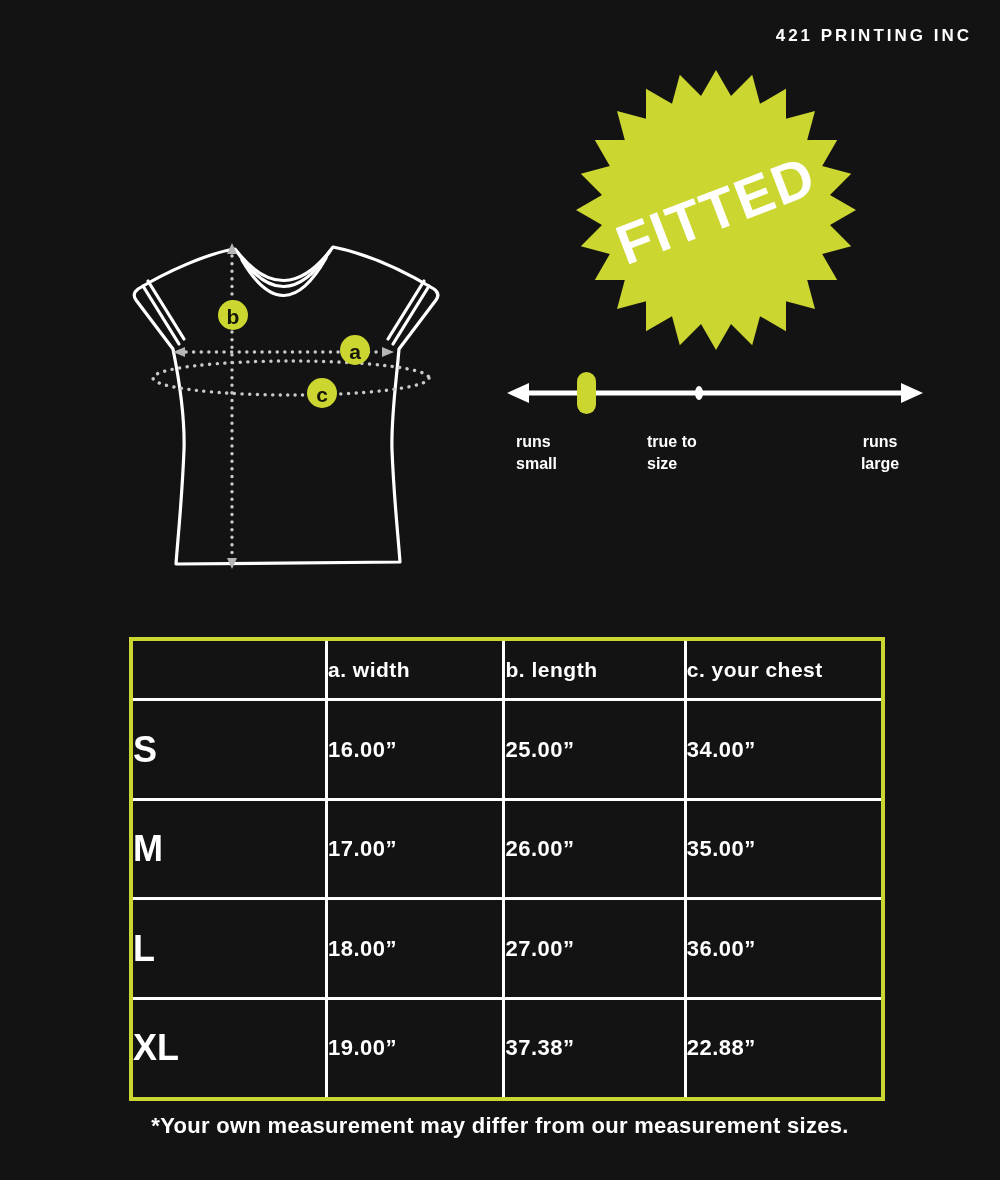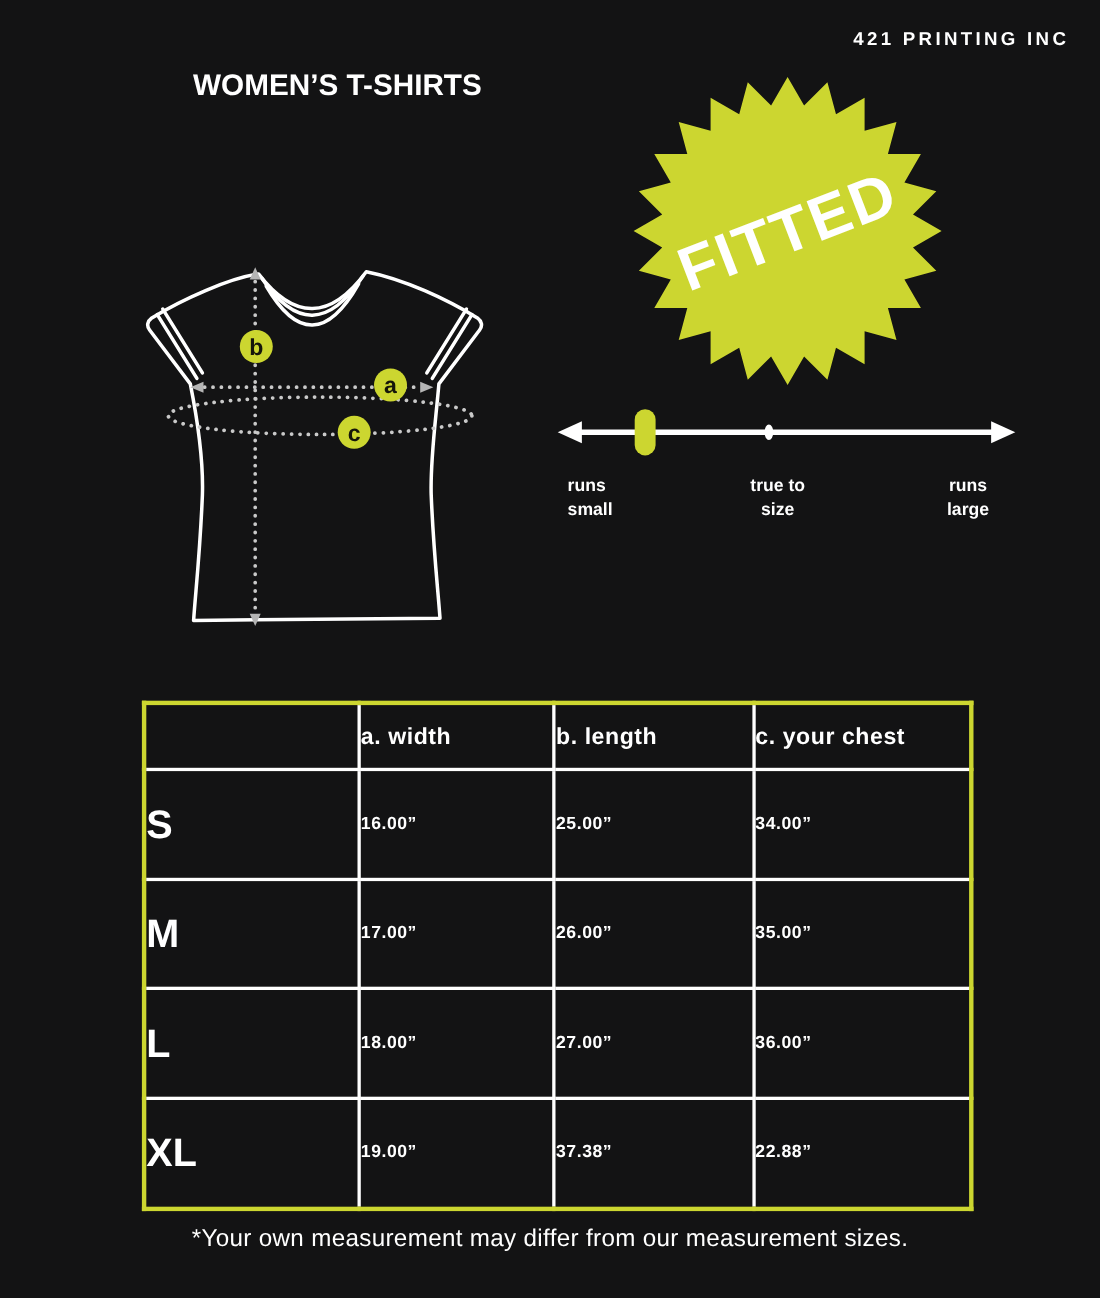--- a/index.html
+++ b/index.html
@@ -61,54 +61,53 @@
   }
 
   
   .scale-svg{ left:505px; top:360px; }
   .scale-line{ stroke:#ffffff; stroke-width:5; }
   .scale-label{
     top:431px; font-size:16px; font-weight:bold; line-height:22px;
     white-space:pre-line;
   }
   .lbl-left{ left:516px; text-align:left; }
-  .lbl-center{ left:647px; width:120px; text-align:center; }
+  .lbl-center{ left:647px; width:120px; }
   .lbl-right{ left:820px; width:120px; text-align:center; }
 
   
   .table-wrap{ left:129px; top:637px; }
   table.size-table{
     border-collapse:collapse;
     width:756px; height:464px;
     border:4px solid var(--accent);
     table-layout:fixed;
   }
   table.size-table td, table.size-table th{
     border:3px solid #ffffff;
     vertical-align:middle;
     color:var(--text);
   }
   col.c0{width:26.0%;} col.c1{width:23.6%;} col.c2{width:24.1%;} col.c3{width:26.3%;}
   .hdr{ font-size:21px; font-weight:bold; letter-spacing:0.5px; }
   .size-cell{ font-size:36px; font-weight:bold; }
-  .val-cell{ font-size:16px; font-weight:bold; letter-spacing:0.5px;margin-top:12px; }
+  .val-cell{ font-size:22px; font-weight:bold; letter-spacing:0.5px;margin-top:12px; }
 
   
   .footnote{
     left:0; top:1113px; width:1000px;
-    text-align:center; font-size:22px; font-weight:normal; letter-spacing:0.3px;
+    text-align:center; font-size:22px; font-weight:bold; letter-spacing:0.3px;
   }
 </style>
 </head>
 <body>
 
 <div class="abs brand">421 PRINTING INC</div>
 
 <div class="abs title-block">
-  <div class="subtitle">WOMEN’S T-SHIRTS</div>
 </div>
 
 <svg class="abs badge-svg" width="284" height="284" viewBox="0 0 284 284">
   <polygon class="accent-fill" points="142.0,2.0 157.0,28.0 178.2,6.8 186.0,35.8 212.0,20.8 212.0,50.8 241.0,43.0 233.2,72.0 263.2,72.0 248.2,98.0 277.2,105.8 256.0,127.0 282.0,142.0 256.0,157.0 277.2,178.2 248.2,186.0 263.2,212.0 233.2,212.0 241.0,241.0 212.0,233.2 212.0,263.2 186.0,248.2 178.2,277.2 157.0,256.0 142.0,282.0 127.0,256.0 105.8,277.2 98.0,248.2 72.0,263.2 72.0,233.2 43.0,241.0 50.8,212.0 20.8,212.0 35.8,186.0 6.8,178.2 28.0,157.0 2.0,142.0 28.0,127.0 6.8,105.8 35.8,98.0 20.8,72.0 50.8,72.0 43.0,43.0 72.0,50.8 72.0,20.8 98.0,35.8 105.8,6.8 127.0,28.0"></polygon>
   <text class="badge-text" x="142" y="142" text-anchor="middle" dominant-baseline="central" transform="rotate(-21 142 142)">FITTED</text>
 </svg>
 
 <svg class="abs shirt-svg" width="316" height="350" viewBox="0 0 316 350">
 
   <path class="shirt-line" d="M 107,21

